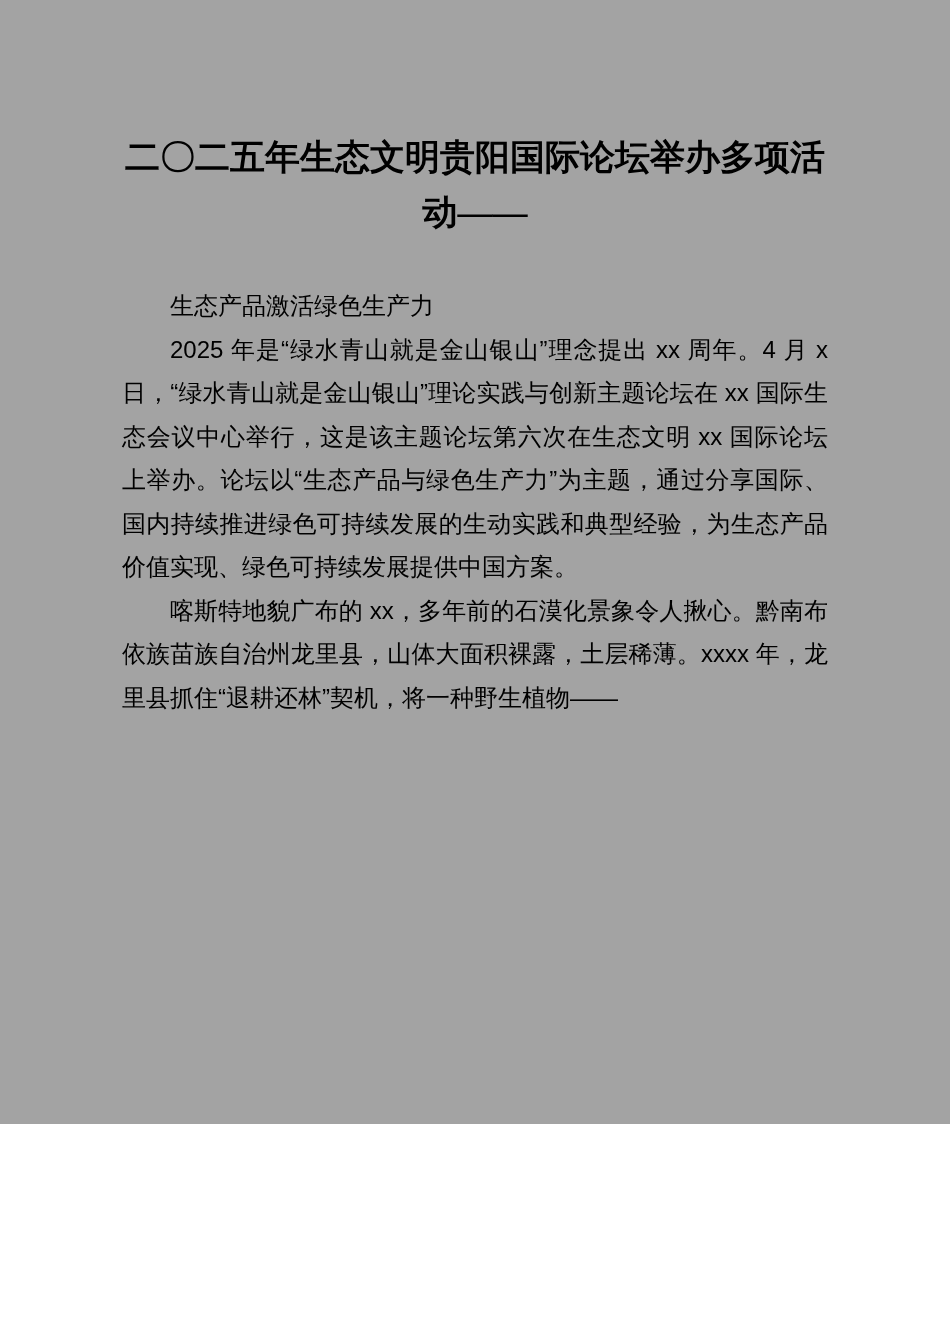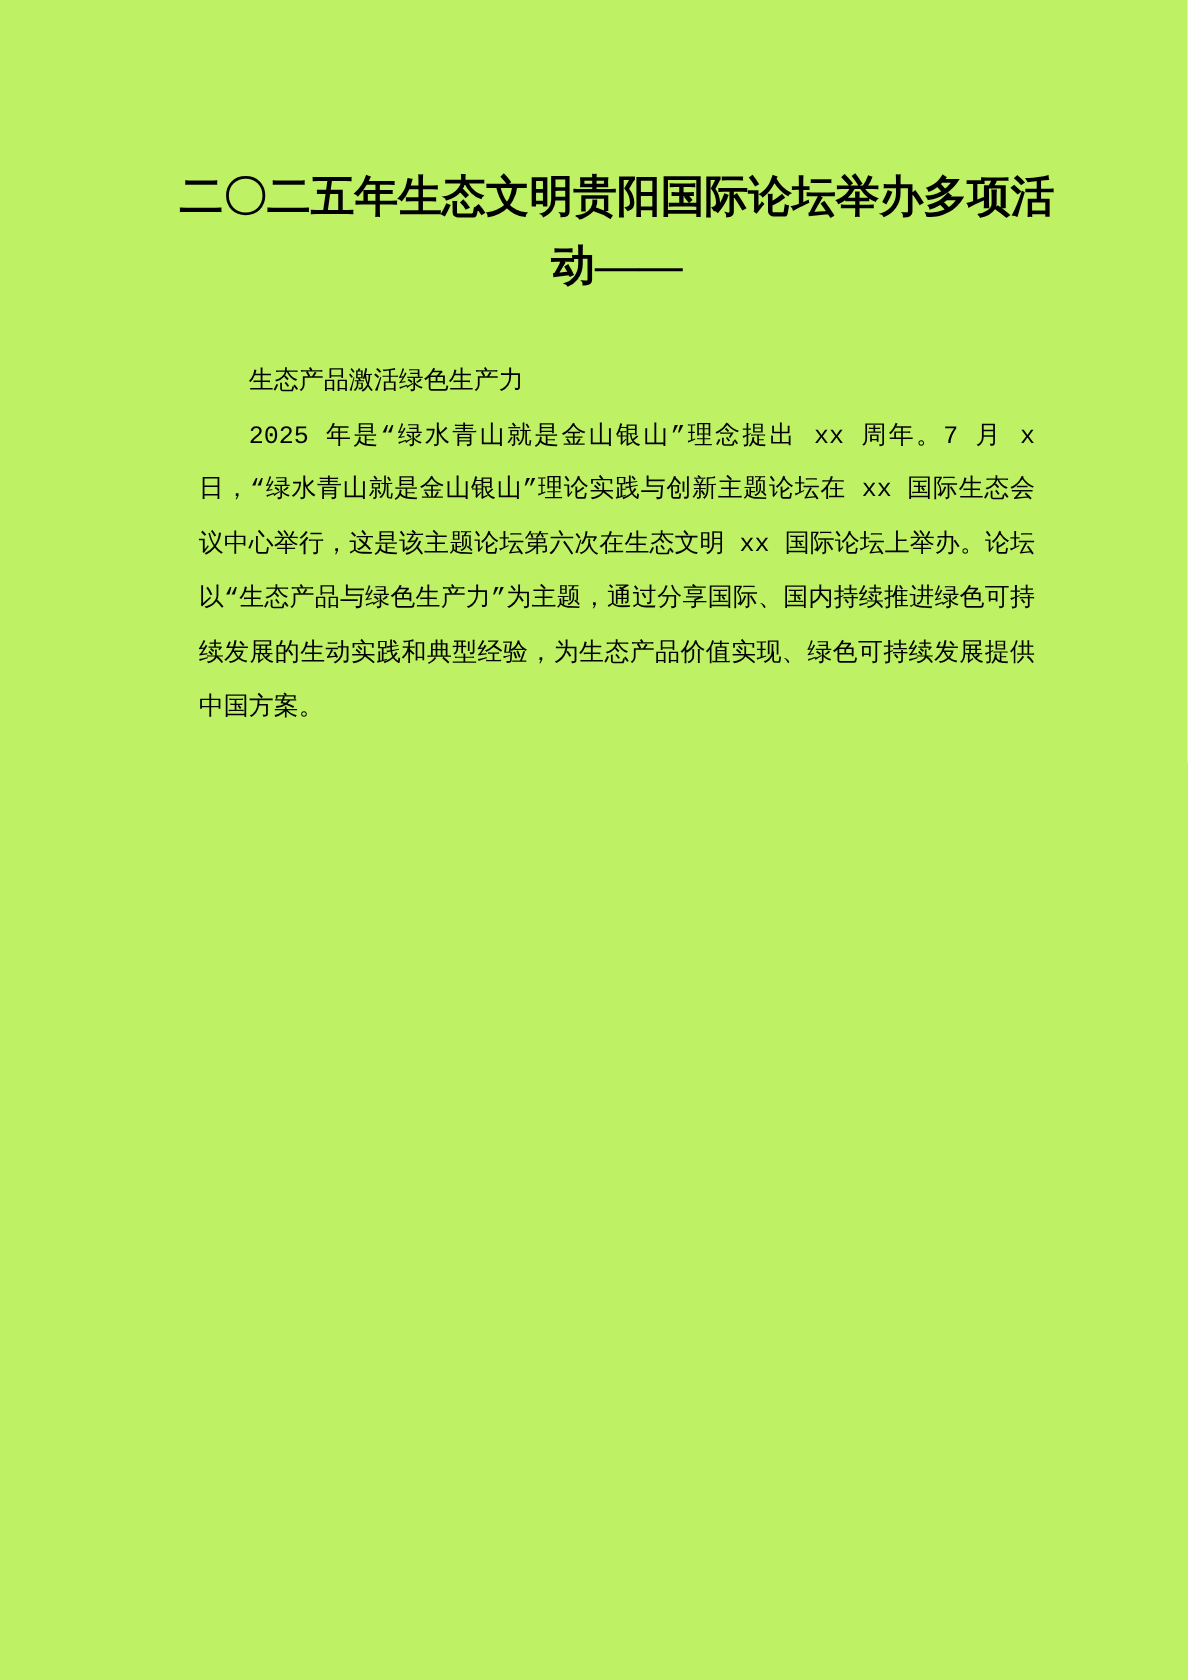--- a/index.html
+++ b/index.html
@@ -8,54 +8,54 @@
     background: #ffffff;
   }
   body {
     width: 950px;
     height: 1344px;
     overflow: hidden;
   }
   .page {
     box-sizing: border-box;
     width: 950px;
-    height: 1344px;
-    background: #bef264;
+    height: 1124px;
+    background: #a3a3a3;
     color: #000000;
     padding-top: 130px;
-    padding-left: 37px;
   }
   .doc-title {
     font-family: "Liberation Serif", serif;
     font-weight: bold;
     font-size: 35px;
     line-height: 55px;
     text-align: center;
     max-width: 715px;
     margin: 0 auto 44px auto;
     word-break: break-all;
   }
   .doc-body {
     margin: 0 122px;
-    font-family: Liberation Mono, monospace;
-    font-size: 20px;
+    font-family: Liberation Sans, sans-serif;
+    font-size: 24px;
     line-height: 43.5px;
     text-align: justify;
     text-justify: inter-character;
     word-break: break-all;
   }
   .doc-body p {
     margin: 0;
     padding: 0;
     text-indent: 2em;
   }
 </style>
 </head>
 <body>
 
 <div class="page">
   <h1 class="doc-title">二〇二五年生态文明贵阳国际论坛举办多项活动——</h1>
 
   <div class="doc-body">
     <p>生态产品激活绿色生产力</p>
-    <p>2025 年是“绿水青山就是金山银山”理念提出 xx 周年。7 月 x 日，“绿水青山就是金山银山”理论实践与创新主题论坛在 xx 国际生态会议中心举行，这是该主题论坛第六次在生态文明 xx 国际论坛上举办。论坛以“生态产品与绿色生产力”为主题，通过分享国际、国内持续推进绿色可持续发展的生动实践和典型经验，为生态产品价值实现、绿色可持续发展提供中国方案。</p>
+    <p>2025 年是“绿水青山就是金山银山”理念提出 xx 周年。4 月 x 日，“绿水青山就是金山银山”理论实践与创新主题论坛在 xx 国际生态会议中心举行，这是该主题论坛第六次在生态文明 xx 国际论坛上举办。论坛以“生态产品与绿色生产力”为主题，通过分享国际、国内持续推进绿色可持续发展的生动实践和典型经验，为生态产品价值实现、绿色可持续发展提供中国方案。</p>
+    <p>喀斯特地貌广布的 xx，多年前的石漠化景象令人揪心。黔南布依族苗族自治州龙里县，山体大面积裸露，土层稀薄。xxxx 年，龙里县抓住“退耕还林”契机，将一种野生植物——</p>
   </div>
 </div>
 
 </body></html>

